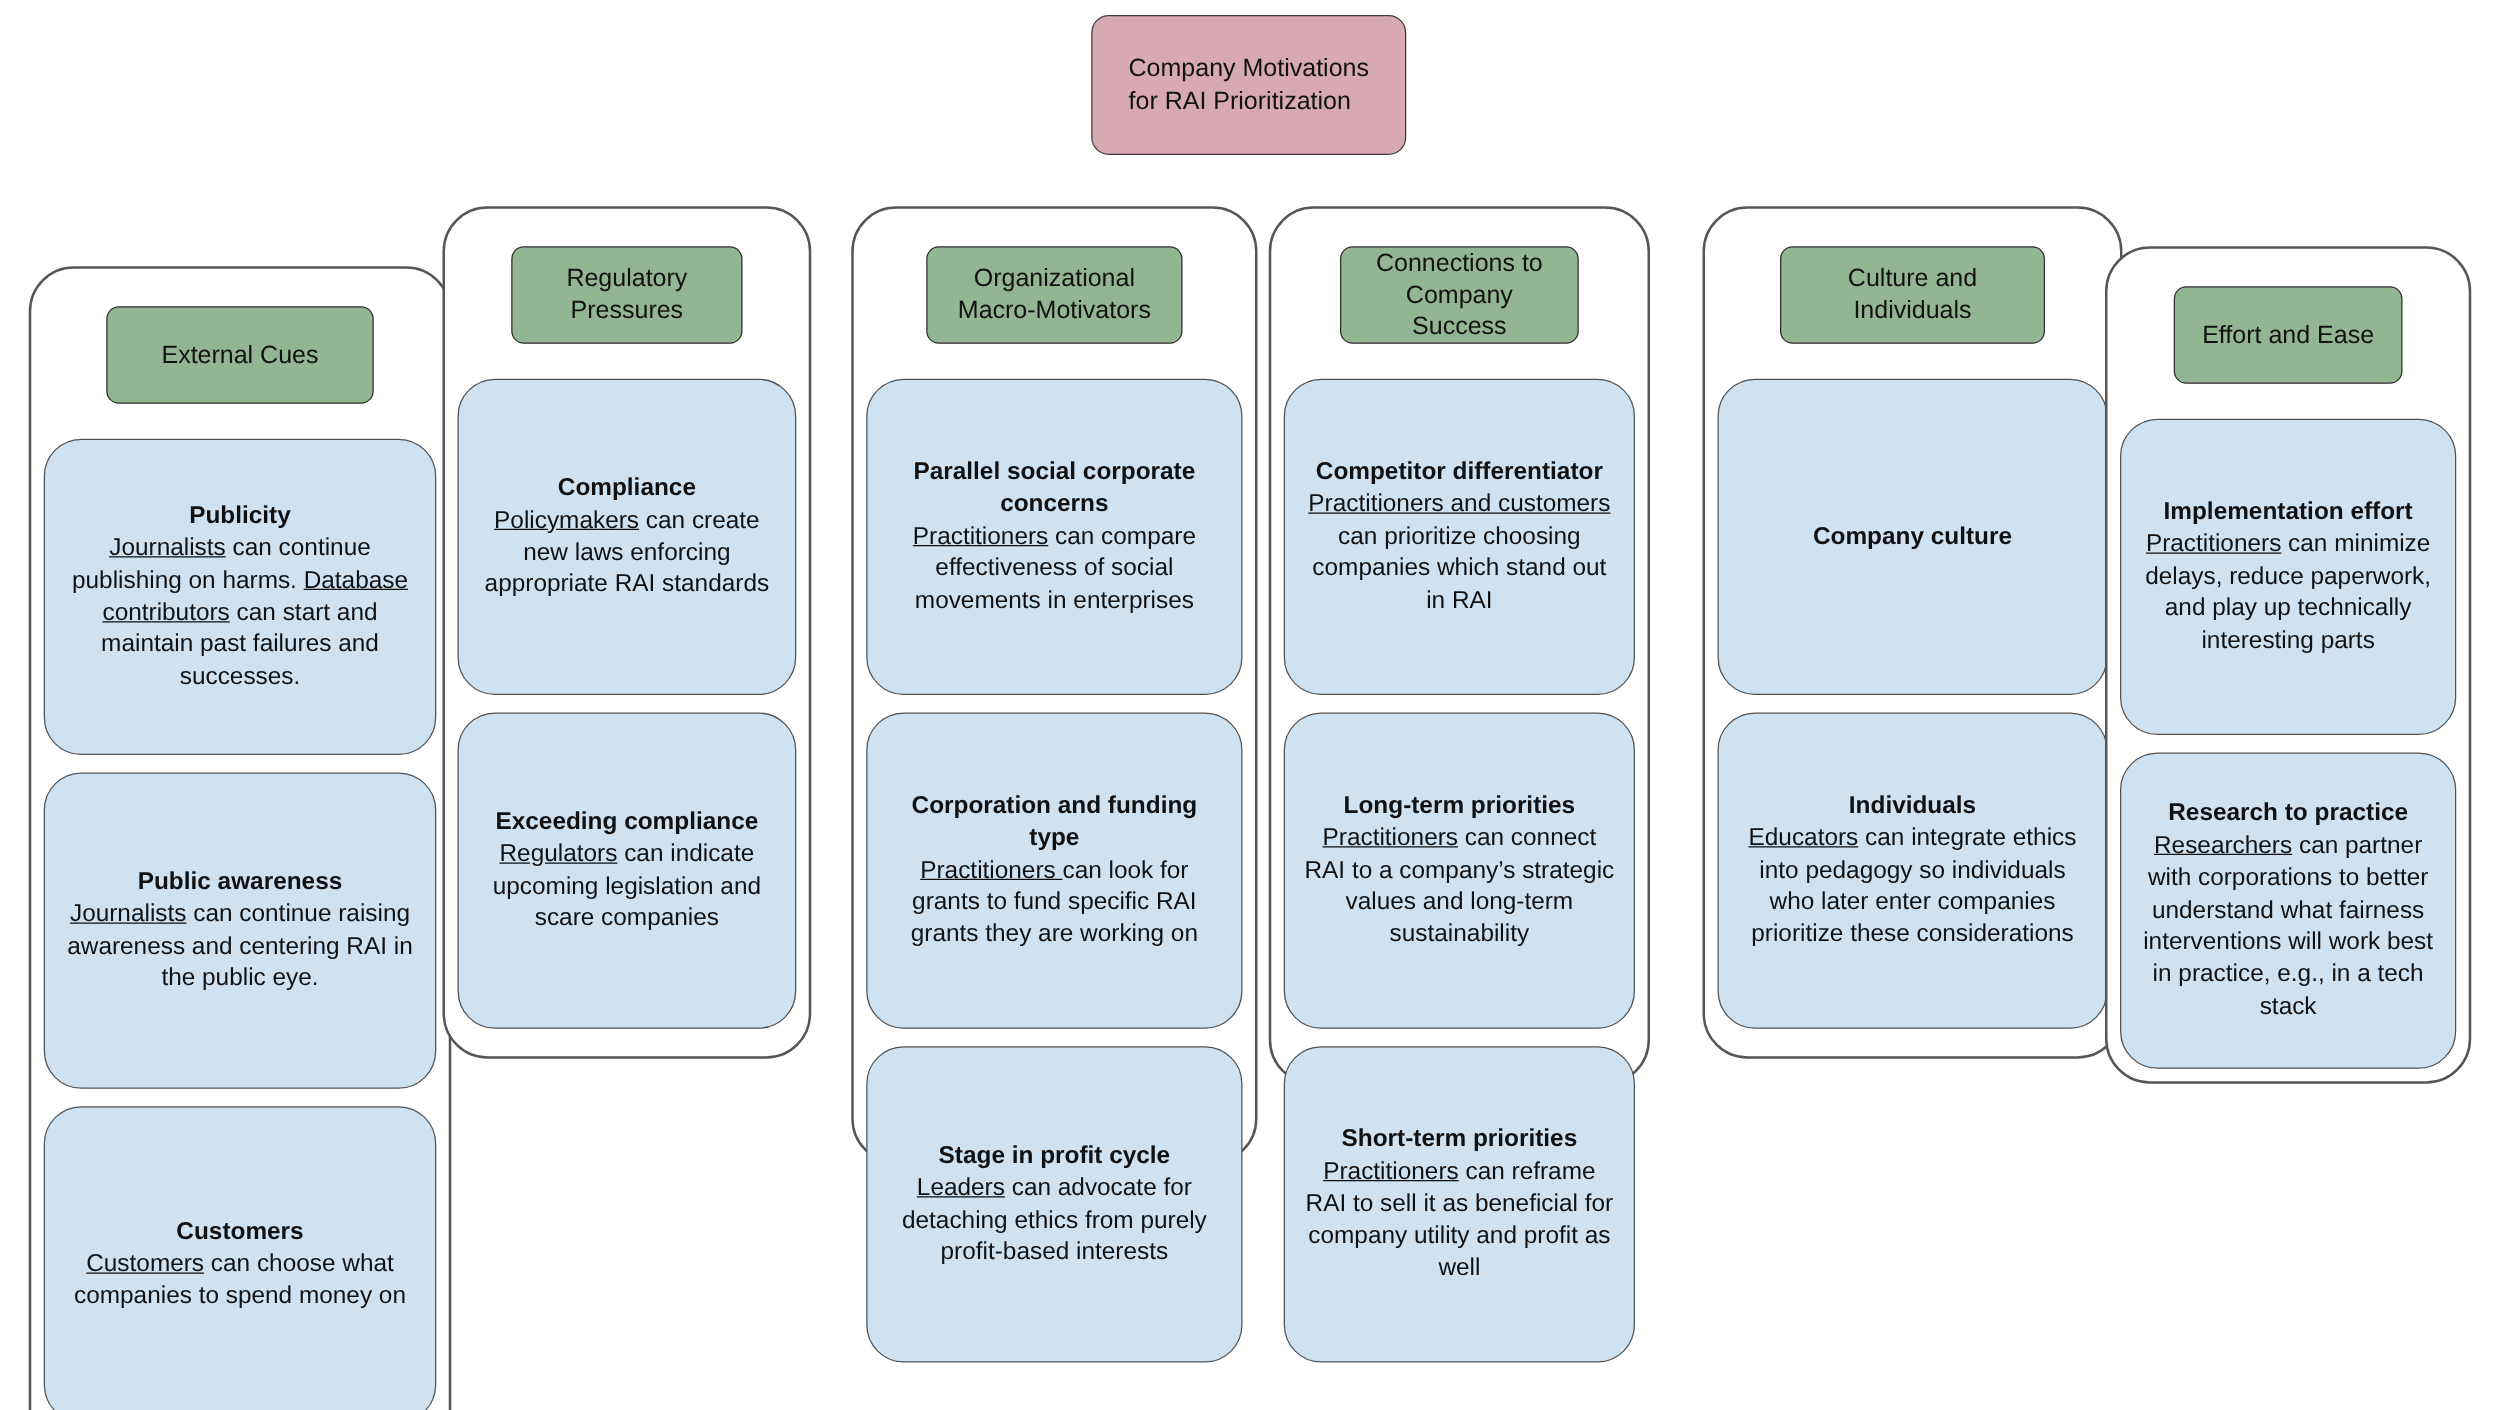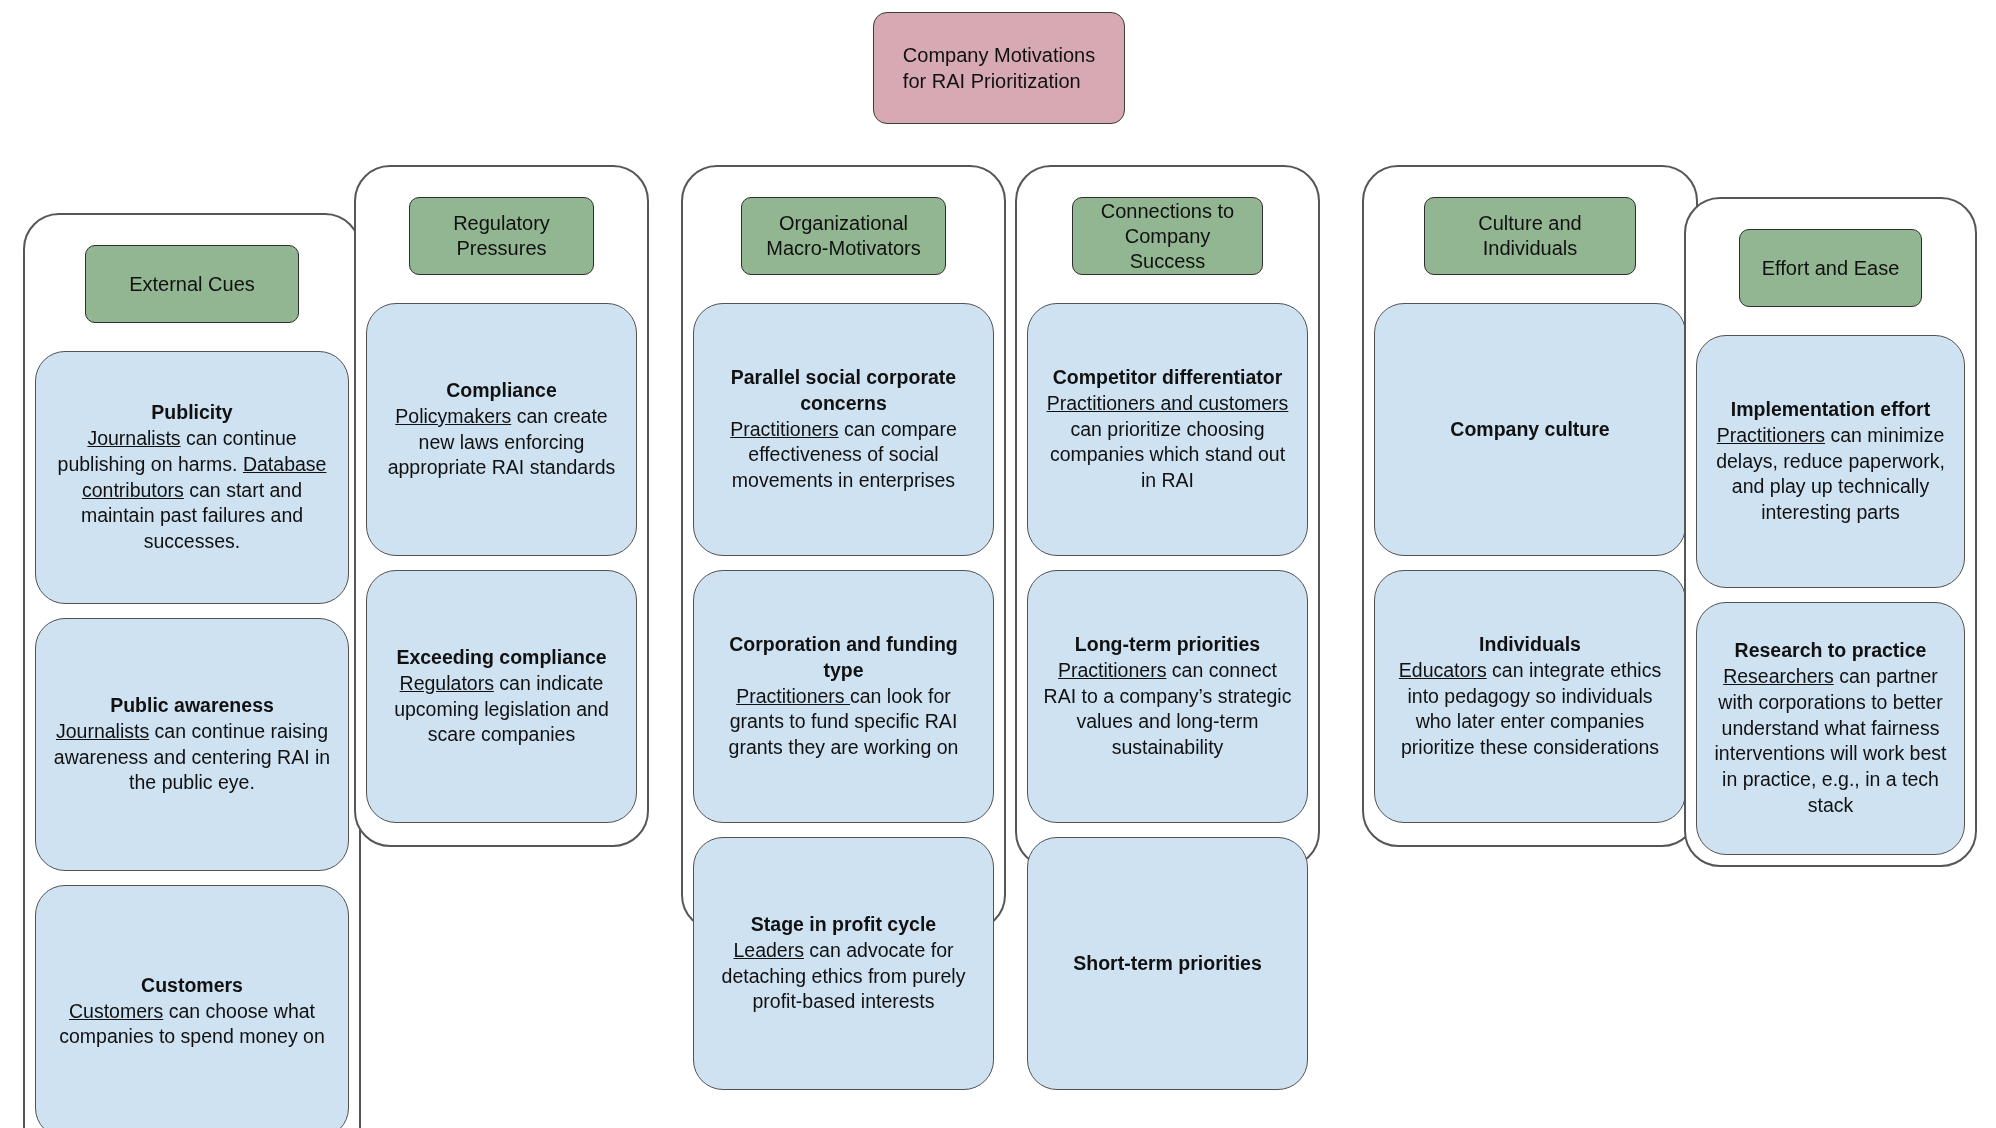--- a/index.html
+++ b/index.html
@@ -150,20 +150,21 @@
     <div class="card">
       <div class="card-title">Competitor differentiator</div>
       <div class="card-body"><span class="u">Practitioners and customers</span><span> can prioritize choosing companies which stand out in RAI</span></div>
     </div>
     <div class="card">
       <div class="card-title">Long-term priorities</div>
       <div class="card-body"><span class="u">Practitioners</span><span> can connect RAI to a company’s strategic values and long-term sustainability</span></div>
     </div>
     <div class="card">
       <div class="card-title">Short-term priorities</div>
+      <div class="card-body"><span class="u">Practitioners</span><span> can reframe RAI to sell it as beneficial for company utility and profit as well</span></div>
     </div>
   </section>
 
   <section class="column col5">
     <div class="col-header">Culture and
 Individuals</div>
     <div class="card">
       <div class="card-title">Company culture</div>
     </div>
     <div class="card">

